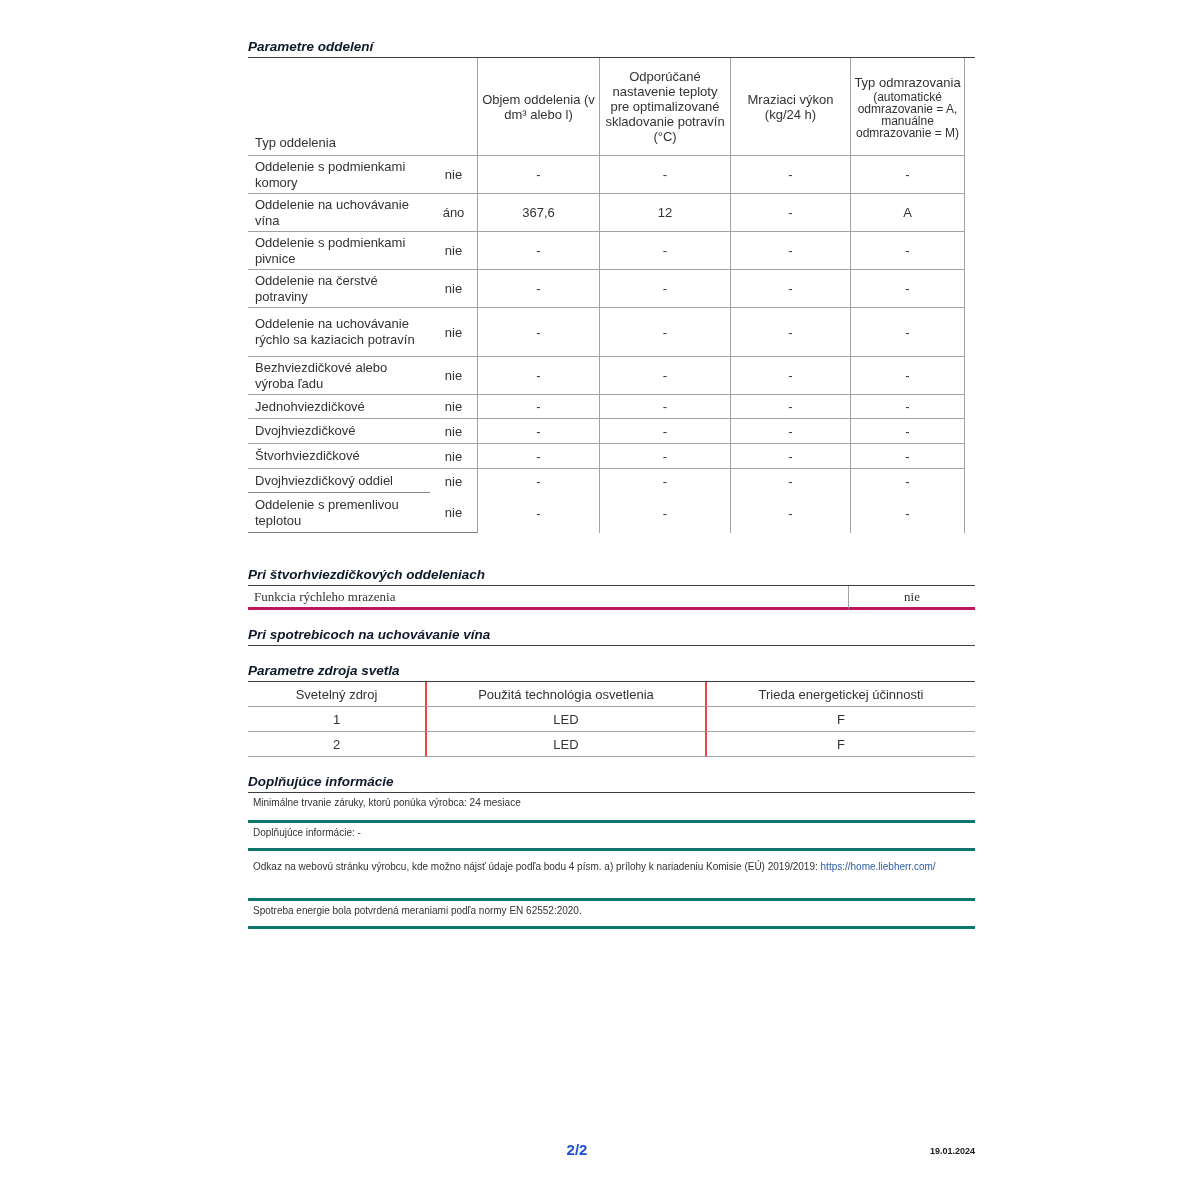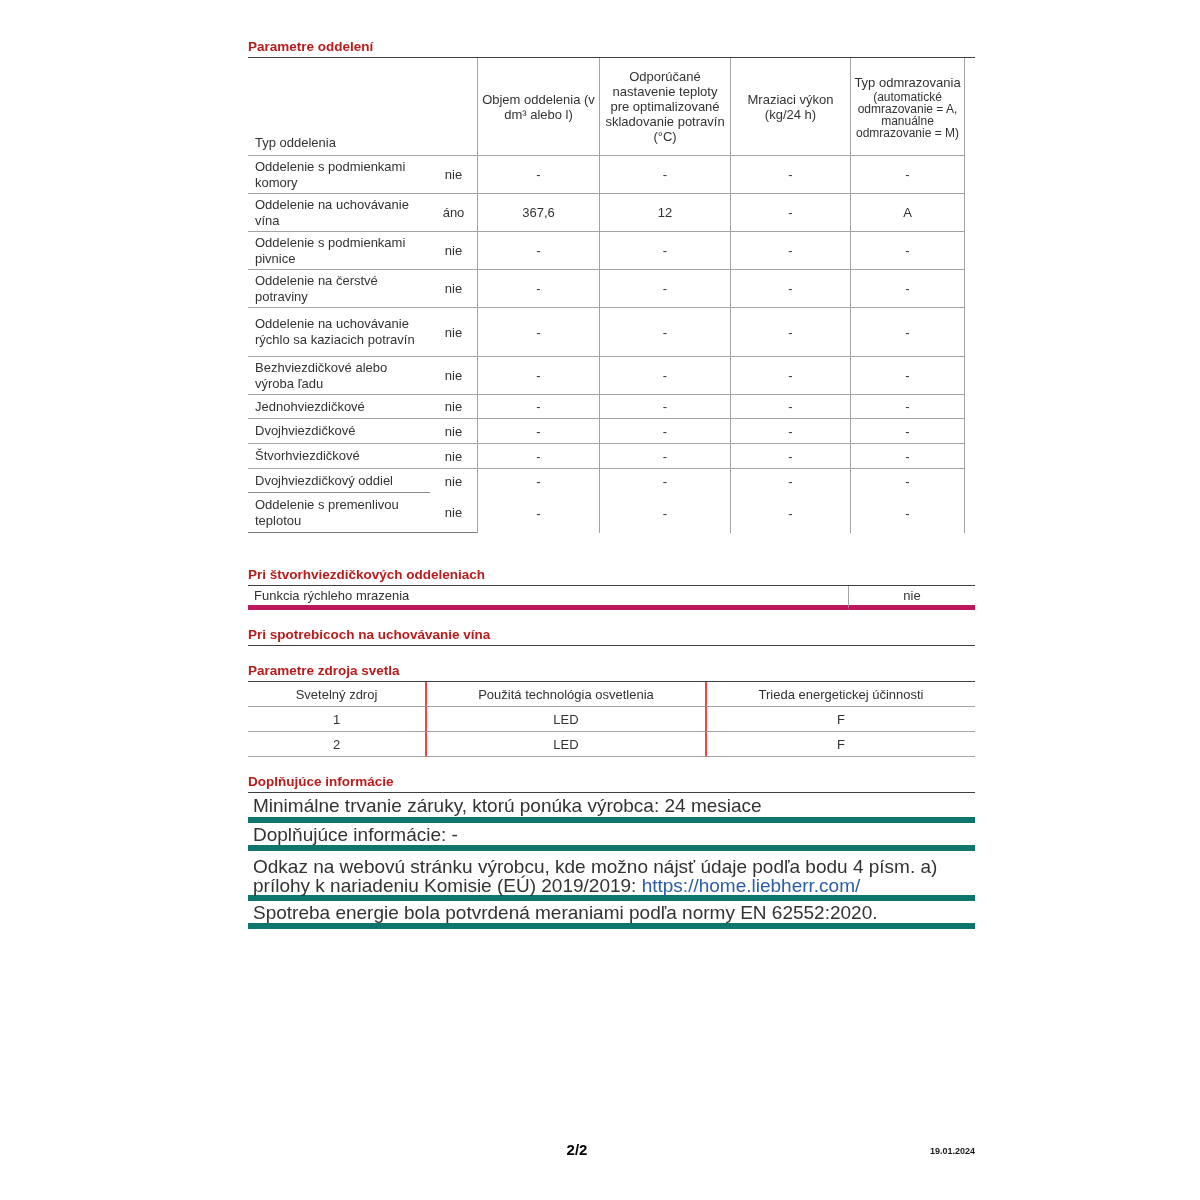--- a/index.html
+++ b/index.html
@@ -15,24 +15,25 @@
   }
   .content {
     position: absolute;
     left: 248px;
     top: 40px;
     width: 727px;
   }
   .sec-title {
     font-weight: bold;
     font-size: 13.5px;
-    color: #b91c1c;
+    color: #0f172a;
     padding: 0 0 3px 0;
     border-bottom: 1px solid #3f3f3f;
     line-height: 14px;
+    font-style: italic;
   }
   .mt35 { margin-top: 35px; }
   .mt18 { margin-top: 18px; }
   .mt19 { margin-top: 18px; }
 
   
   table.ctable {
     border-collapse: separate;
     border-spacing: 0;
     table-layout: fixed;
@@ -82,22 +83,23 @@
   
   table.stable {
     border-collapse: separate;
     border-spacing: 0;
     table-layout: fixed;
     width: 727px;
     font-size: 13px;
   }
   .stable td {
     height: 24px;
-    border-bottom: 5px solid #be185d;
+    border-bottom: 3px solid #be185d;
     vertical-align: middle;
+    font-family: Liberation Serif, serif;
   }
   .stable td.sl { text-align: left; padding-left: 6px; }
   .stable td.sv { text-align: center; border-left: 1px solid #a2a2a2; }
 
   
   table.ltable {
     border-collapse: separate;
     border-spacing: 0;
     table-layout: fixed;
     width: 727px;
@@ -107,46 +109,45 @@
     font-weight: normal;
     height: 25px;
     text-align: center;
     vertical-align: middle;
     border-bottom: 1px solid #a2a2a2;
   }
   .ltable .vl { border-left: 2px solid #ef4444; margin-left: 42px; }
 
   
   .info-row {
-    border-bottom: 6px solid #0f766e;
-    font-size: 19px;
+    border-bottom: 3px solid #0f766e;
+    font-size: 10px;
     line-height: 19px;
     padding-left: 5px;
     display: flex;
-    align-items: center;
   }
   .info-row.block { display: block; }
   .ih30 { height: 30px; }
   .ih28 { height: 28px; }
   .ih50 { height: 50px; padding-top: 6px; }
   .info-row a {
     color: #2b5ea7;
     text-decoration: none;
   }
 
   
   .footer-page {
     position: absolute;
     left: 0;
     top: 1141px;
     width: 1154px;
     text-align: center;
     font-weight: bold;
     font-size: 15px;
-    color: #000000;
+    color: #1d4ed8;
   }
   .footer-date {
     position: absolute;
     right: 225px;
     top: 1146px;
     font-size: 9px;
     font-weight: bold;
     color: #1a1a1a;
   }
 </style>

